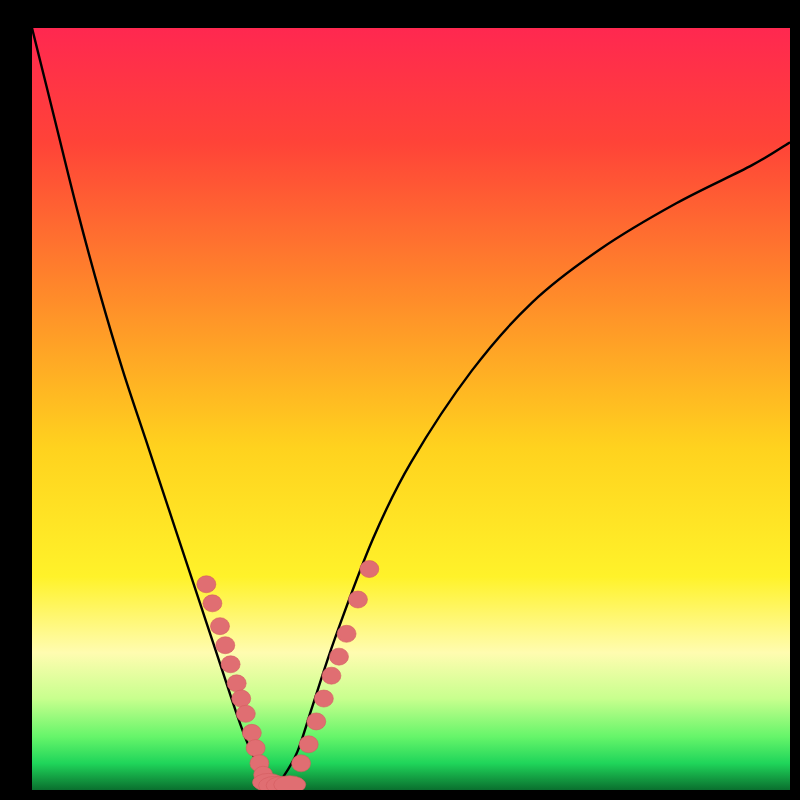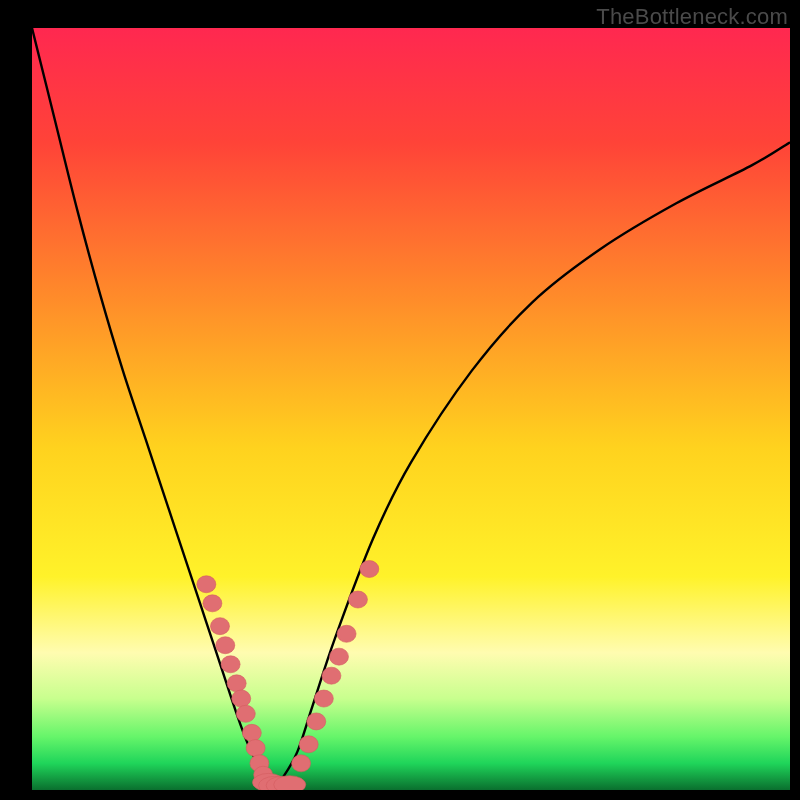--- a/index.html
+++ b/index.html
@@ -6,21 +6,20 @@
   body{width:800px;height:800px;position:relative;font-family:Arial,Helvetica,sans-serif}
   .frame{position:absolute;inset:0;background:#000}
   .plot-area{position:absolute;left:32px;top:28px;right:10px;bottom:10px;background:#000}
   .attrib{position:absolute;top:4px;right:12px;color:#4a4a4a;font-size:22px;font-weight:500;letter-spacing:.2px}
   svg{display:block}
 </style>
 </head>
 <body>
 
 <div class="frame">
-  <div class="attrib">TheBottleneck.com</div>
   <div class="plot-area">
     <svg id="chart-svg" width="100%" height="100%" viewBox="0 0 758 762" preserveAspectRatio="none">
       <defs>
         <linearGradient id="bg-grad" x1="0" y1="0" x2="0" y2="1">
             <stop offset="0%" stop-color="#ff2850"></stop>
             <stop offset="15%" stop-color="#ff4338"></stop>
             <stop offset="35%" stop-color="#ff8a2a"></stop>
             <stop offset="55.00000000000001%" stop-color="#ffd21e"></stop>
             <stop offset="72%" stop-color="#fff22a"></stop>
             <stop offset="82%" stop-color="#fffcb0"></stop>

